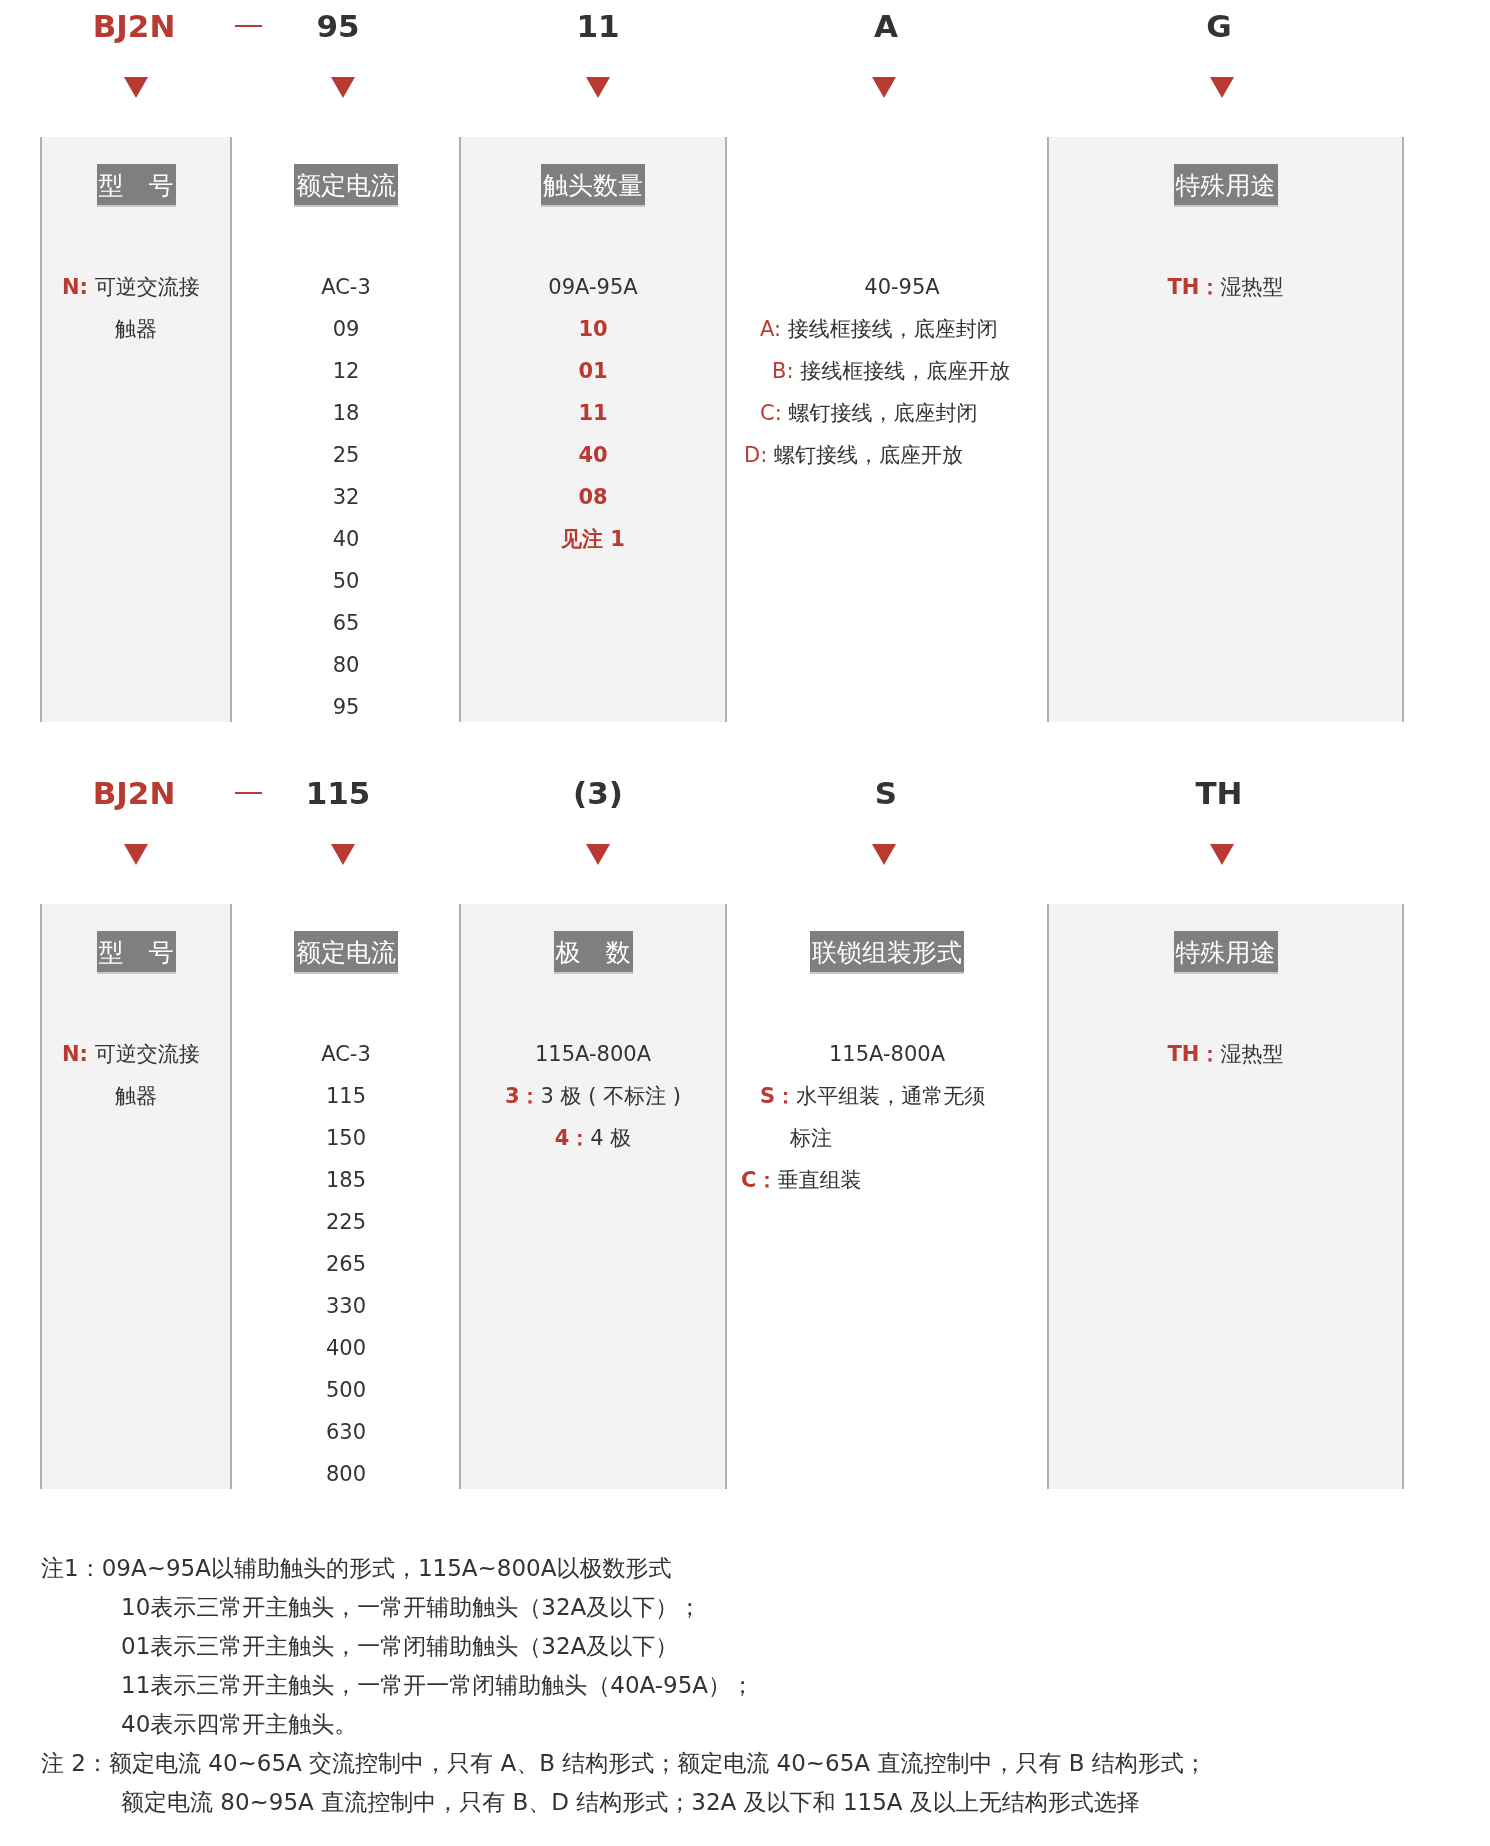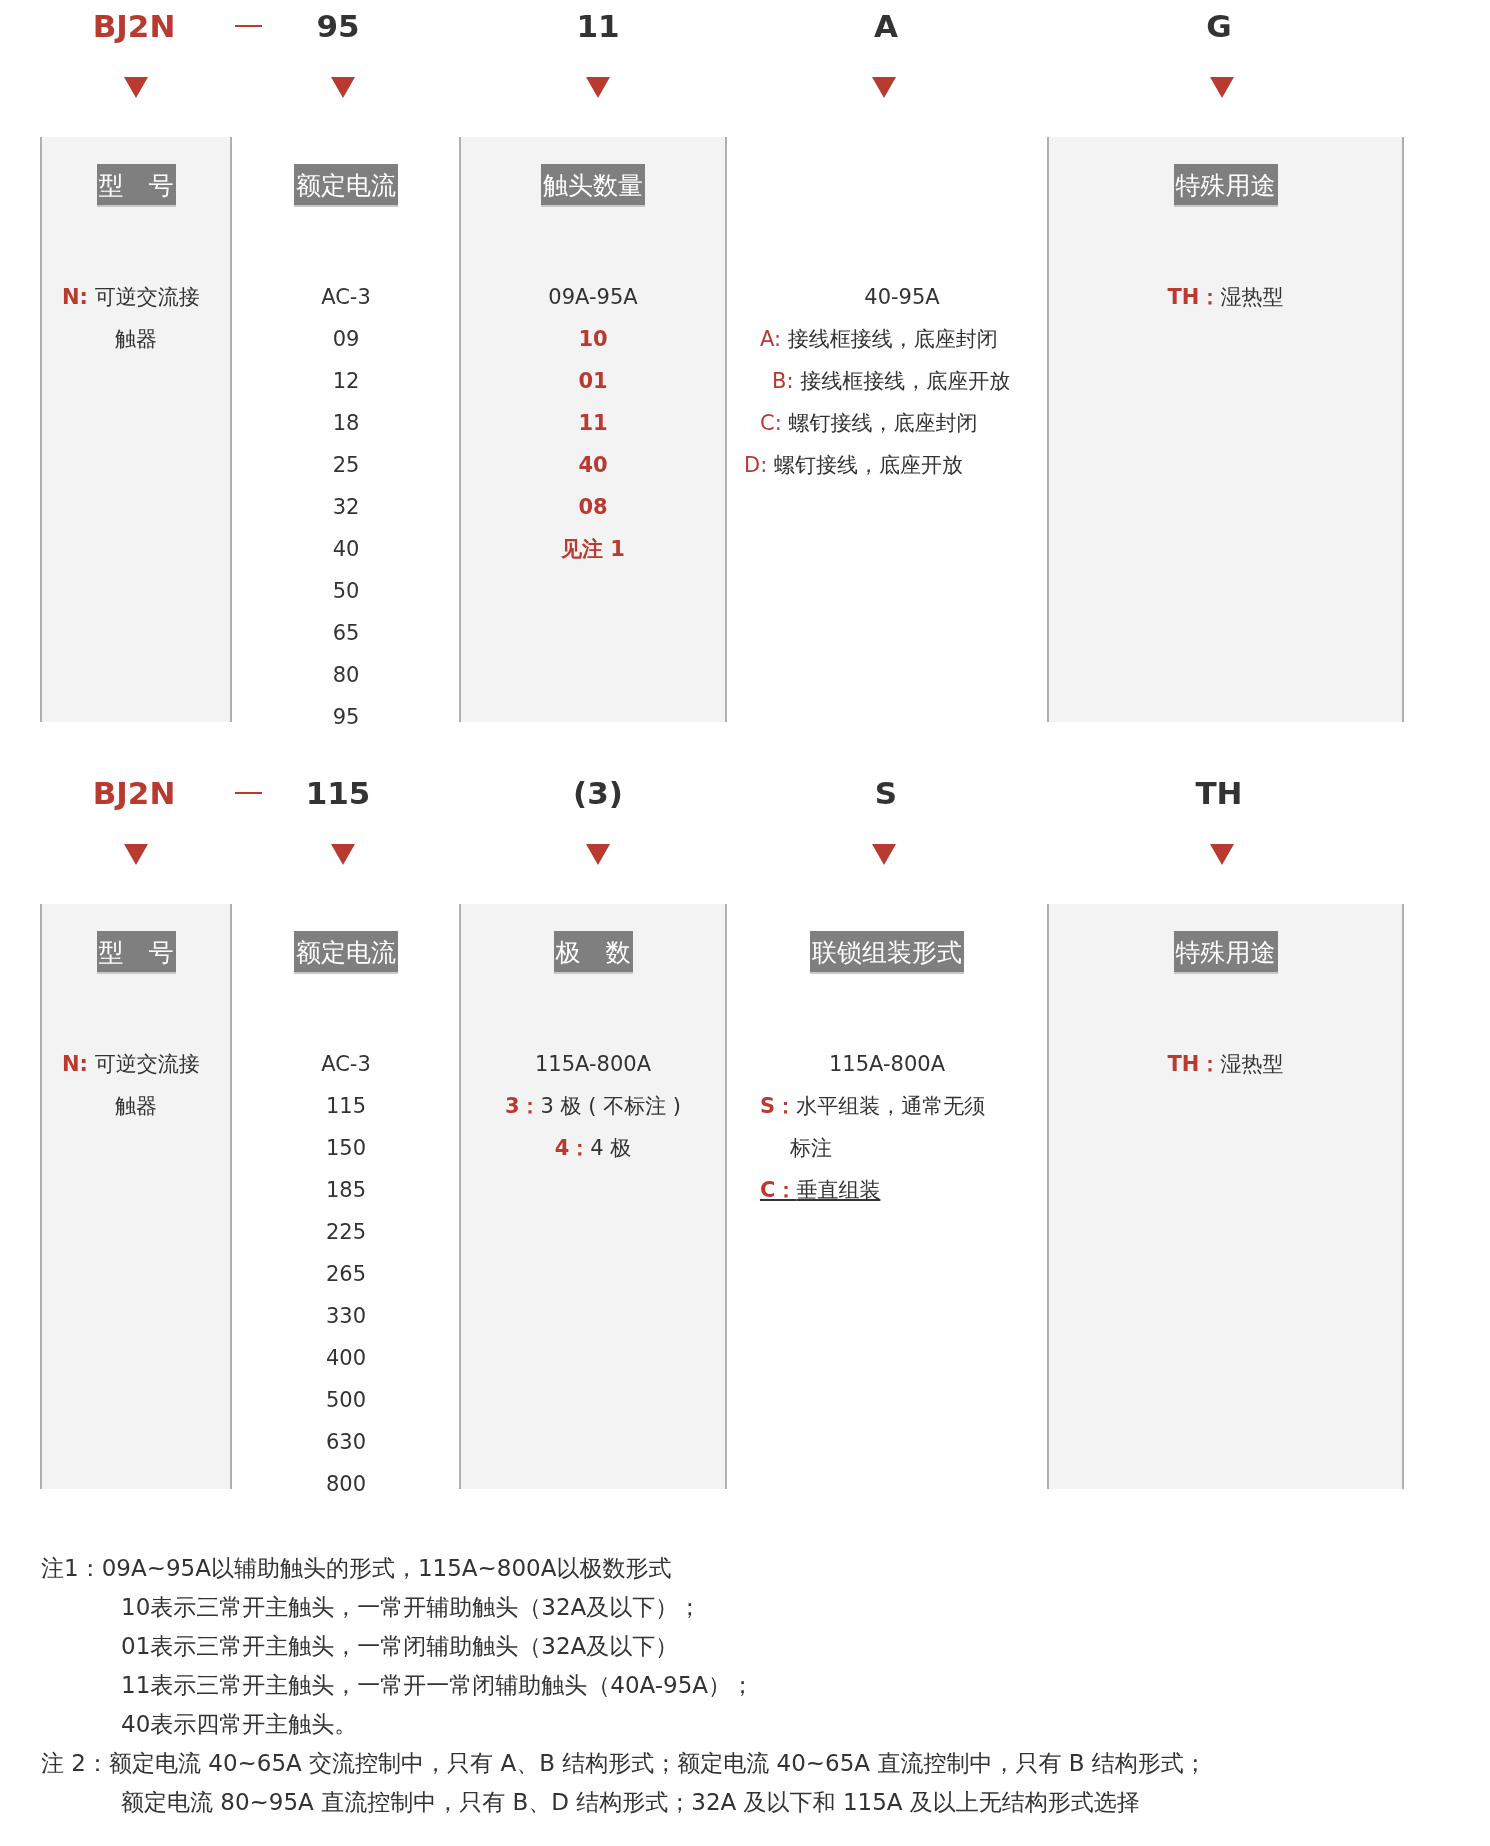--- a/index.html
+++ b/index.html
@@ -27,21 +27,21 @@
     position: absolute; top: 137px; height: 585px; box-sizing: border-box;
   }
   .col.shaded { background: #f3f3f3; border-left: 2px solid #b0b0b0; border-right: 2px solid #b0b0b0; }
   .col.plain { background: #ffffff; }
   .label-wrap { position: absolute; top: 27px; left: 0; right: 0; text-align: center; }
   .label {
     display: inline-block; background: #7f7f7f; color: #ffffff;
     font-size: 25px; height: 43px; line-height: 43px; padding: 0 2px;
     border-bottom: 2px solid #c8c8c8; box-sizing: border-box; white-space: pre;
   }
-  .lines { position: absolute; top: 139px; left: 0; right: 0; }
+  .lines { position: absolute; top: 129px; left: 0; right: 0; }
   .line {
     height: 42px; line-height: 42px; font-size: 21px; color: #333333;
     white-space: nowrap;
   }
   .center { text-align: center; }
   .red { color: #b83a30; }
   .bold { font-weight: bold; }
   .key { color: #b83a30; }
   .notes { position: absolute; left: 41px; top: 1549px; width: 1420px; }
   .note-line {
@@ -173,21 +173,21 @@
       <div class="line"><span class="key bold">4：</span><span>4 极</span></div>
     </div>
   </div>
 
   <div class="col plain" style="left:727px; width:320px;">
     <div class="label-wrap"><span class="label">联锁组装形式</span></div>
     <div class="lines">
       <div class="line center" style="padding-left:0px;">115A-800A</div>
       <div class="line" style="padding-left:33px;"><span class="key bold">S：</span><span>水平组装，通常无须</span></div>
       <div class="line" style="padding-left:63px;"><span>标注</span></div>
-      <div class="line" style="padding-left:33px;text-decoration:underline;"><span class="key bold">C：</span><span>垂直组装</span></div>
+      <div class="line" style="padding-left:14px;"><span class="key bold">C：</span><span>垂直组装</span></div>
     </div>
   </div>
 
   <div class="col shaded" style="left:1047px; width:357px;">
     <div class="label-wrap"><span class="label">特殊用途</span></div>
     <div class="lines center">
       <div class="line"><span class="key bold">TH：</span><span>湿热型</span></div>
     </div>
   </div>
 </div>

